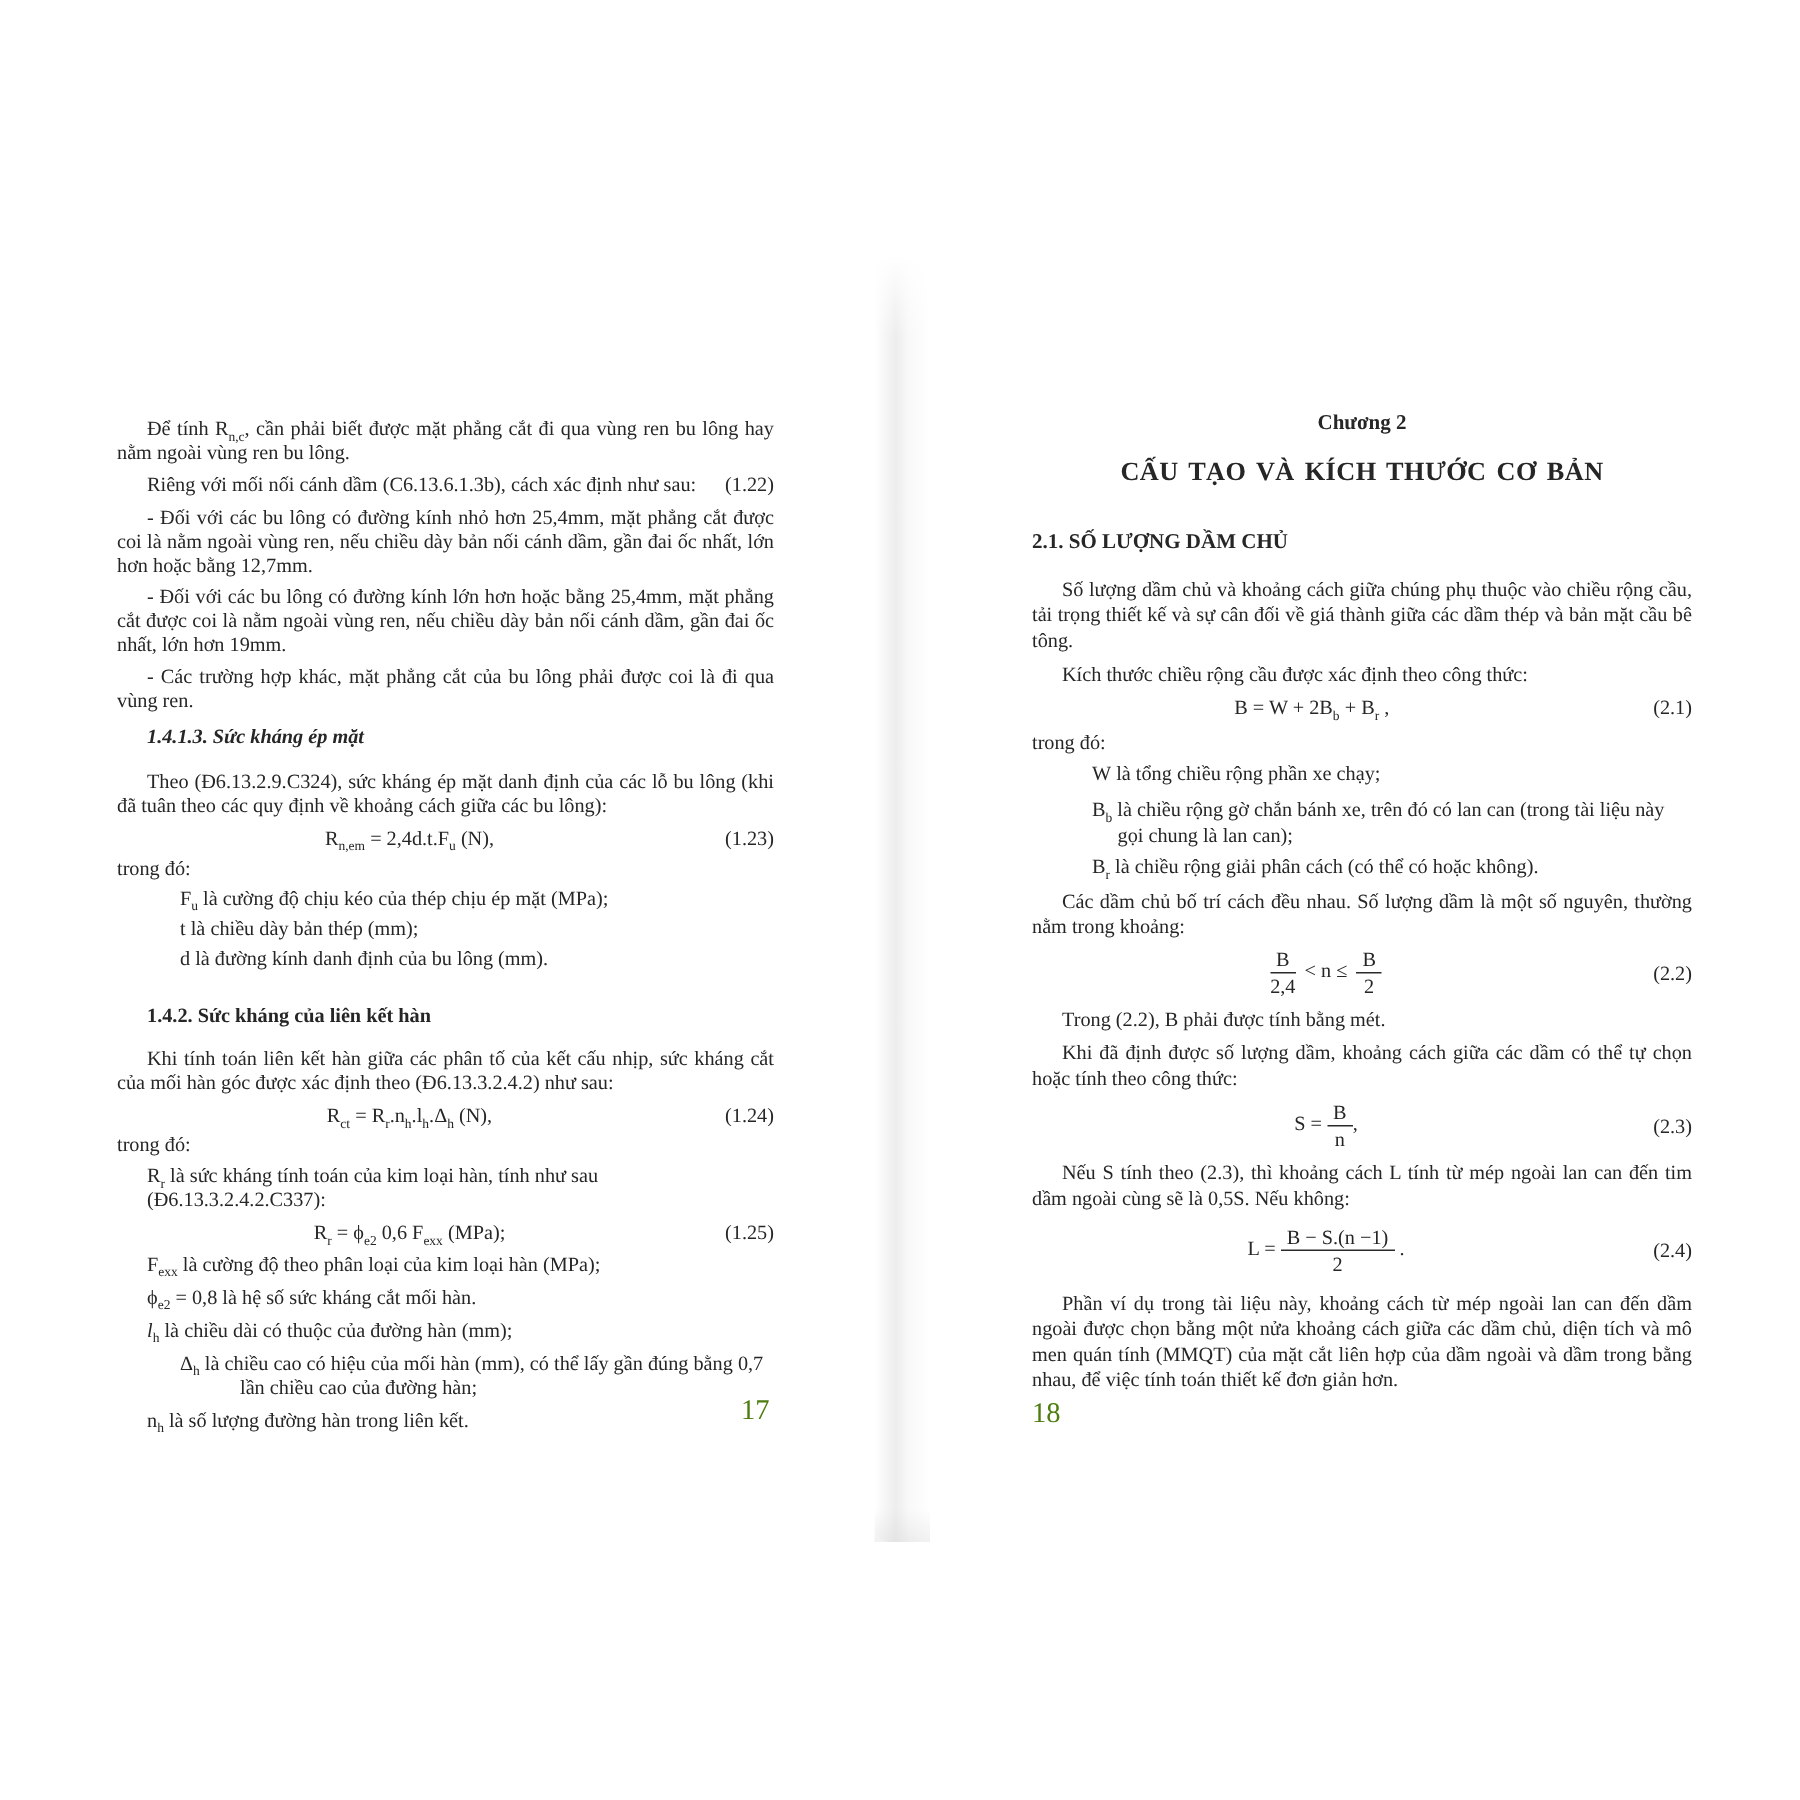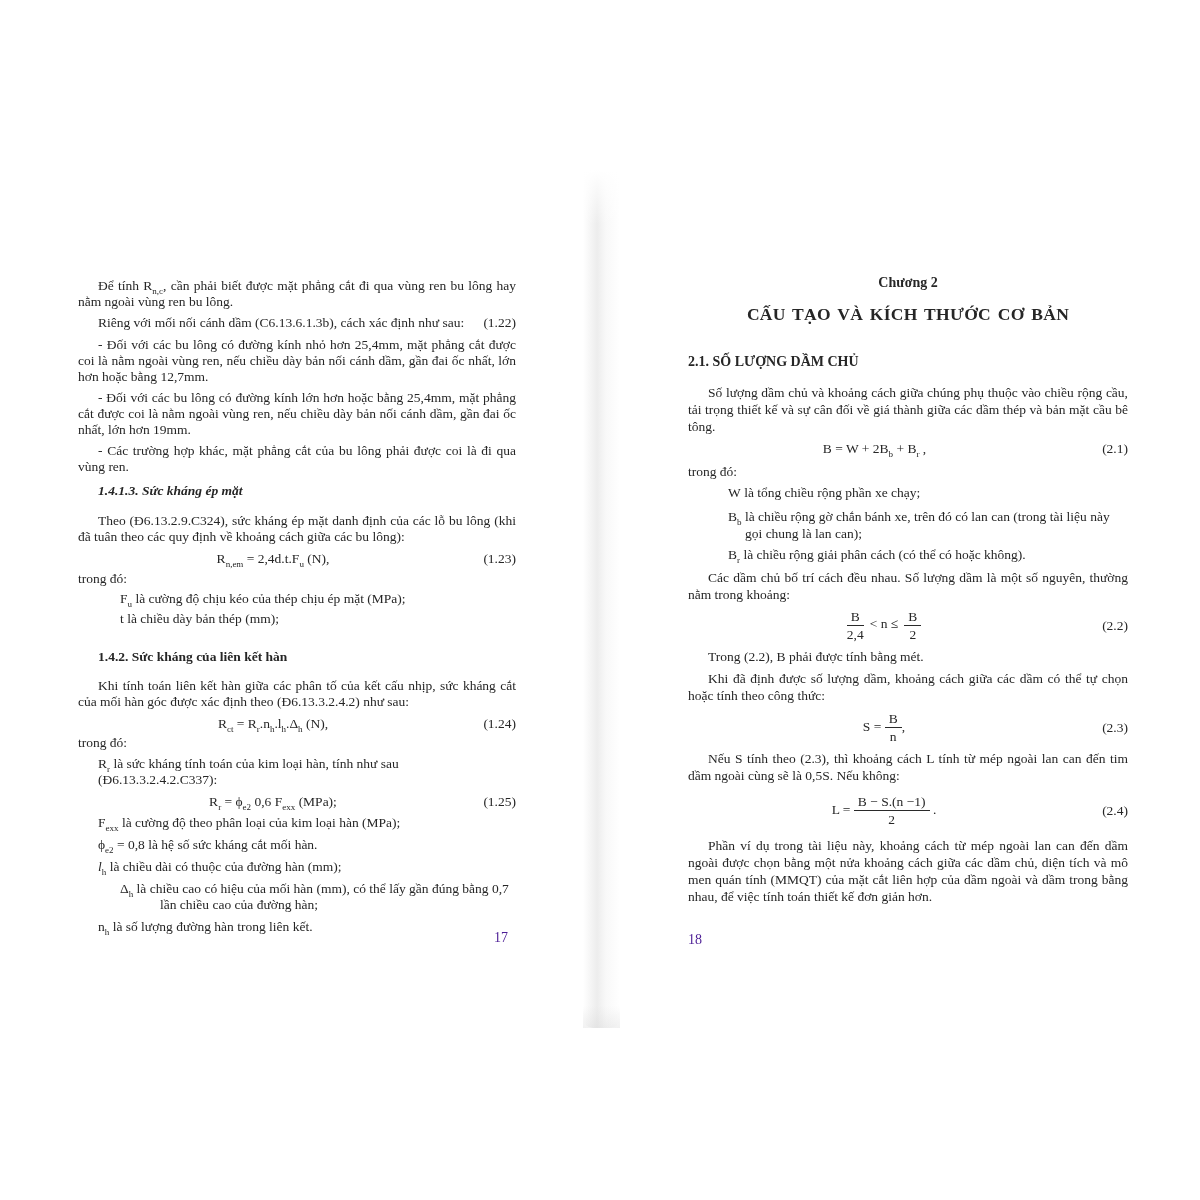--- a/index.html
+++ b/index.html
@@ -44,21 +44,21 @@
   .eqrow-f{display:flex;align-items:center;margin-top:4px;min-height:38px;}
   .frac{display:inline-block;vertical-align:middle;text-align:center;line-height:15px;}
   .frac .fn{display:block;border-bottom:1px solid #2a2a2a;padding:0 4px 1px;}
   .frac .fd{display:block;padding-top:1px;}
   .eq-mid{display:inline-block;margin:0 6px;}
 
   .chapter-label{font-weight:bold;text-align:center;font-size:14px;line-height:14px;text-indent:0;}
   .chapter-title{font-weight:bold;text-align:center;font-size:17.5px;line-height:20px;word-spacing:2px;letter-spacing:.3px;margin-top:0;text-indent:0;}
   .sec-head{font-weight:bold;font-size:14px;margin-top:29px;text-align:left;text-indent:0;}
 
-  .pagenum{position:absolute;font-size:14px;color:#4c1d95;}
+  .pagenum{position:absolute;font-size:19px;color:#4d7c0f;}
   .pagenum-left{left:494px;top:930px;}
   .pagenum-right{left:688px;top:932px;}
 </style>
 </head>
 <body>
 
 <div class="spine">
   <div class="cap-top"></div>
   <div class="cap-bottom"></div>
 </div>
@@ -82,20 +82,21 @@
 
   <div class="eqrow">
     <div class="eq-c"><span>R</span><sub>n,em</sub><span> = 2,4d.t.F</span><sub>u</sub><span>  (N),</span></div>
     <div class="eq-n">(1.23)</div>
   </div>
 
   <p class="para noind" style="margin-top:4px;text-align:left;">trong đó:</p>
 
   <div class="def"><span>F</span><sub>u</sub><span> là cường độ chịu kéo của thép chịu ép mặt (MPa);</span></div>
   <div class="def"><span>t</span><sub></sub><span>  là chiều dày bản thép (mm);</span></div>
+  <div class="def"><span>d</span><sub></sub><span>  là đường kính danh định của bu lông (mm).</span></div>
 
   <p class="h-bold">1.4.2. Sức kháng của liên kết hàn</p>
 
   <p class="para" style="margin-top:8px;">Khi tính toán liên kết hàn giữa các phân tố của kết cấu nhịp, sức kháng cắt của mối hàn góc được xác định theo (Đ6.13.3.2.4.2) như sau:</p>
 
   <div class="eqrow">
     <div class="eq-c"><span>R</span><sub>ct</sub><span> = R</span><sub>r</sub><span>.n</span><sub>h</sub><span>.l</span><sub>h</sub><span>.Δ</span><sub>h</sub><span>  (N),</span></div>
     <div class="eq-n">(1.24)</div>
   </div>
 
@@ -119,20 +120,21 @@
 <div class="pagenum pagenum-left">17</div>
 
 <div class="page page-right">
 
   <p class="chapter-label m0">Chương 2</p>
   <p class="chapter-title">CẤU TẠO VÀ KÍCH THƯỚC CƠ BẢN</p>
 
   <p class="sec-head">2.1. SỐ LƯỢNG DẦM CHỦ</p>
 
   <p class="para" style="margin-top:9px;">Số lượng dầm chủ và khoảng cách giữa chúng phụ thuộc vào chiều rộng cầu, tải trọng thiết kế và sự cân đối về giá thành giữa các dầm thép và bản mặt cầu bê tông.</p>
+  <p class="para">Kích thước chiều rộng cầu được xác định theo công thức:</p>
 
   <div class="eqrow" style="margin-top:5px;gap:19px;">
     <div class="eq-c"><span>B = W + 2B</span><sub>b</sub><span> + B</span><sub>r</sub><span> ,</span></div>
     <div class="eq-n">(2.1)</div>
   </div>
 
   <p class="para noind" style="margin-top:6px;text-align:left;">trong đó:</p>
 
   <div class="def" style="margin-top:4px;"><span>W</span><sub></sub><span> là tổng chiều rộng phần xe chạy;</span></div>
   <div class="def hang" style="margin-top:7px;"><span>B</span><sub>b</sub><span> là chiều rộng gờ chắn bánh xe, trên đó có lan can (trong tài liệu này gọi chung là lan can);</span></div>

